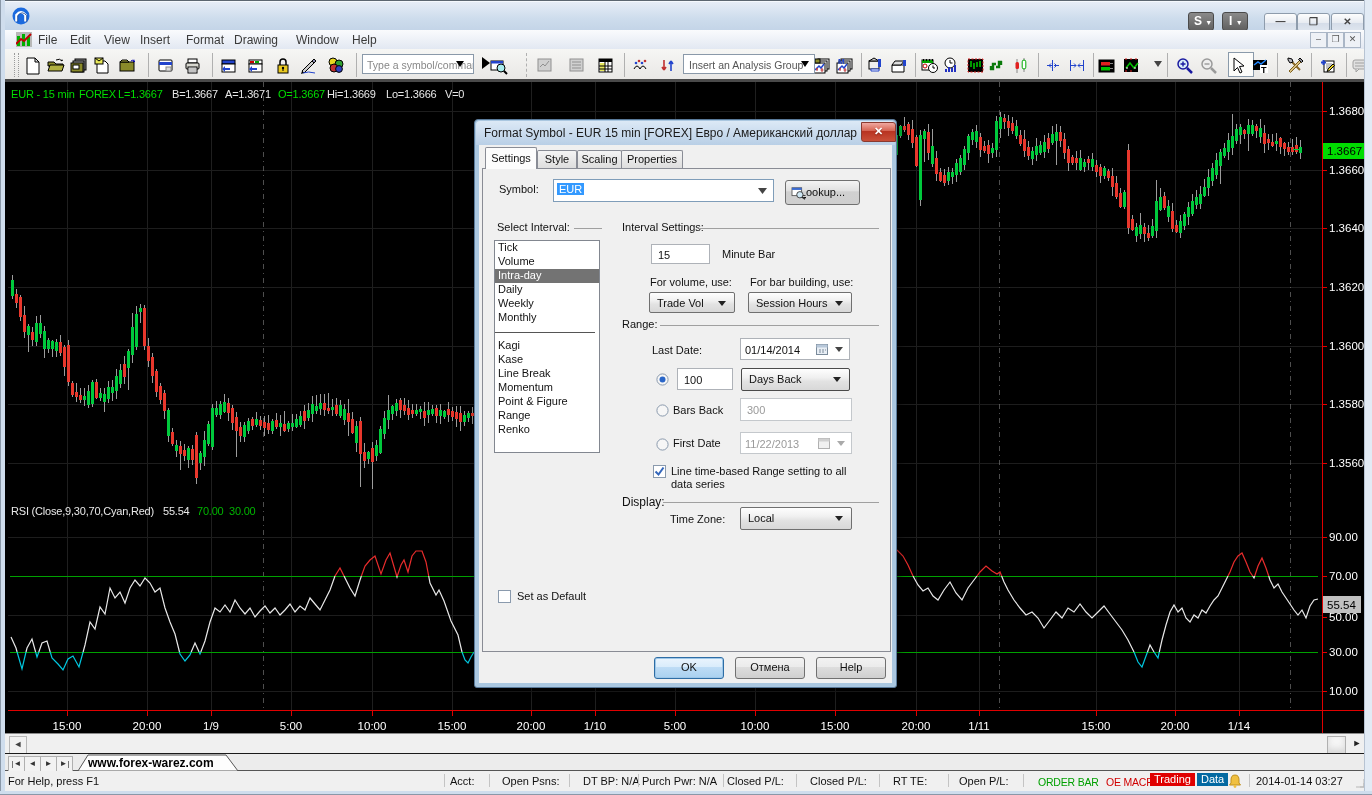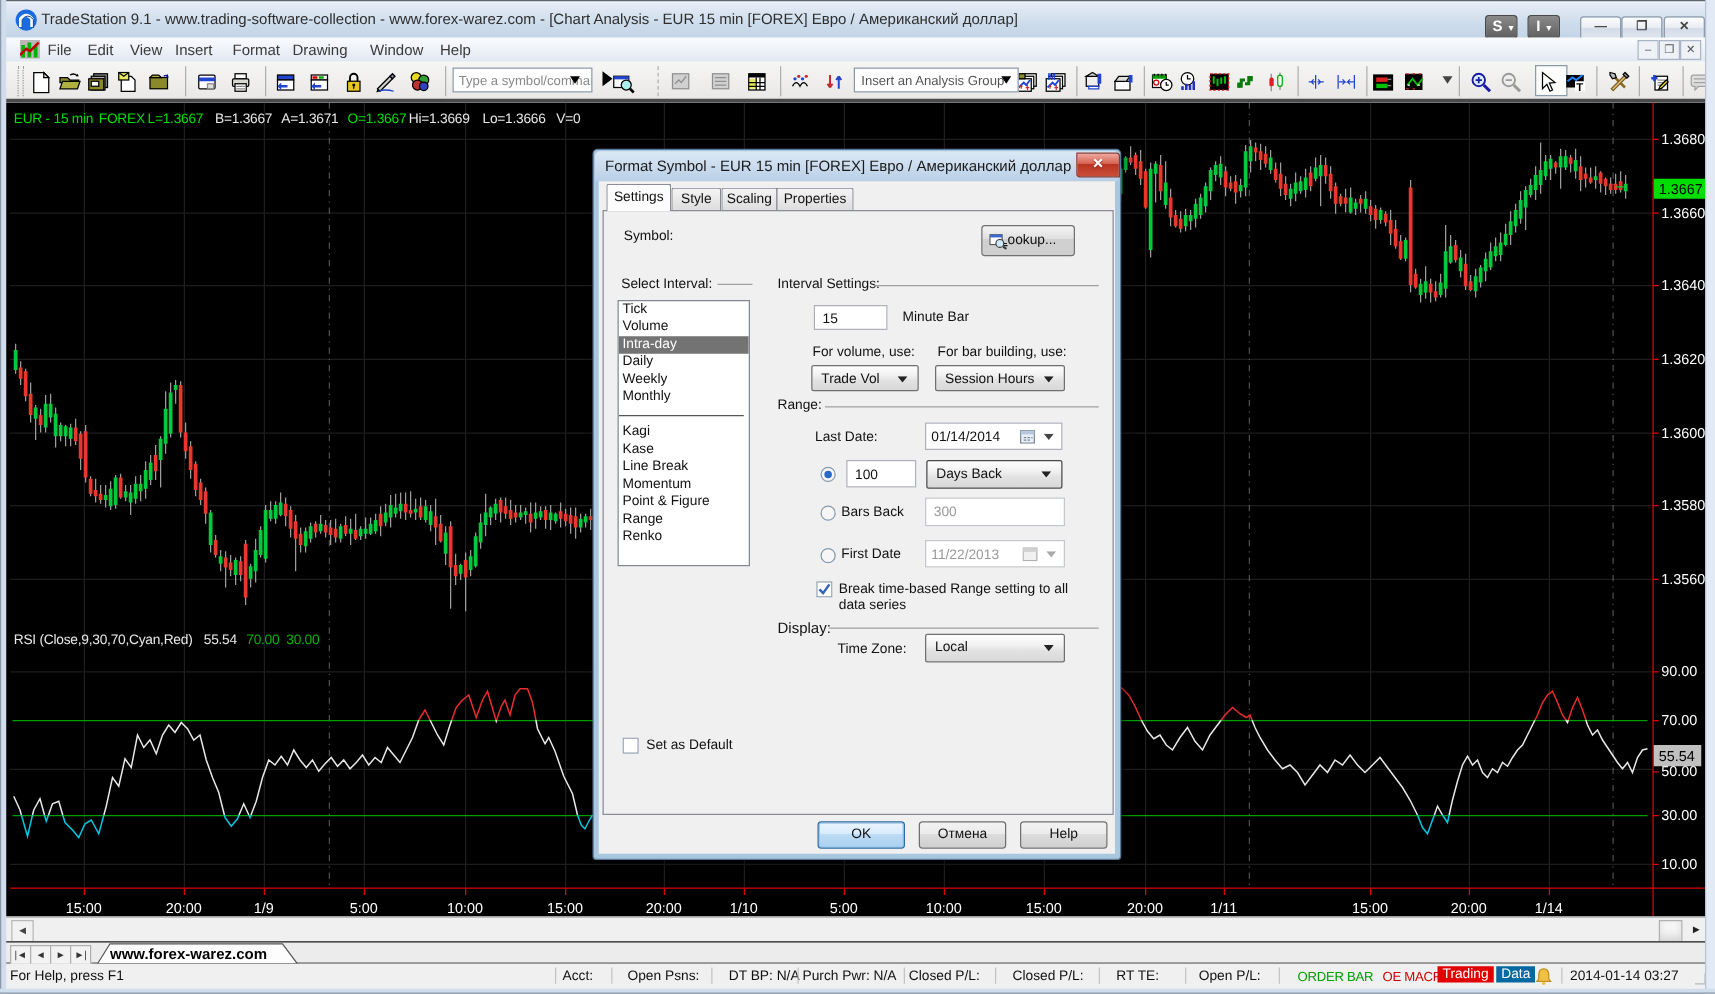--- a/index.html
+++ b/index.html
@@ -796,21 +796,20 @@
 <text x="197" y="515" font-size="11" letter-spacing="-0.2" fill="#00b400">70.00</text>
 <text x="229" y="515" font-size="11" letter-spacing="-0.2" fill="#00b400">30.00</text>
 </svg>
 
 <div style="position:absolute;left:0;top:0;width:1372px;height:30px;background:linear-gradient(#e8eef7,#cddcec 60%,#c3d4e7);border-top:1px solid #5c6670;box-shadow:inset 0 1px 0 #f5f9fd;">
  <svg width="20" height="20" style="position:absolute;left:11px;top:5px" viewBox="0 0 20 20">
   <circle cx="10" cy="10" r="8.5" fill="#1b6ade"></circle>
   <path d="M5.5 15.5 L5.5 9 Q10 3.5 14.5 9 L14.5 15.5" stroke="#fff" stroke-width="2.6" fill="none"></path>
   <path d="M5.5 15.5 L5.5 9 Q10 3.5 14.5 9 L14.5 15.5" stroke="#123f8a" stroke-width="0.8" fill="none" transform="translate(1.2,0.6)"></path>
  </svg>
- <div style="position:absolute;left:33px;top:7px;font-size:12px;color:#2e2e2e;white-space:nowrap">TradeStation&nbsp;9.1 - www.trading-software-collection - www.forex-warez.com - [Chart Analysis - EUR&nbsp;15 min [FOREX] Евро / Американский доллар]</div>
  <div style="position:absolute;left:1188px;top:11px;width:26px;height:19px;background:linear-gradient(#8a8a8a,#606060);border:1px solid #4a4a4a;border-radius:3px;color:#fff;font-weight:bold;font-size:12px;text-align:left;padding-left:5px;box-sizing:border-box;line-height:17px">S <span style="font-size:7px">▼</span></div>
  <div style="position:absolute;left:1222px;top:11px;width:26px;height:19px;background:linear-gradient(#8a8a8a,#606060);border:1px solid #4a4a4a;border-radius:3px;color:#fff;font-weight:bold;font-size:12px;text-align:left;padding-left:6px;box-sizing:border-box;line-height:17px">I <span style="font-size:7px">▼</span></div>
  <div class="wbtn" style="left:1264px">—</div>
  <div class="wbtn" style="left:1297px">❐</div>
  <div class="wbtn" style="left:1331px">✕</div>
 </div>
 
 <div style="position:absolute;left:4px;top:30px;width:1364px;height:19px;background:linear-gradient(#fafbfd,#e2e8f2);font-size:12px;color:#3a3a3a;">
  <svg width="16" height="15" style="position:absolute;left:12px;top:2px" viewBox="0 0 16 15">
    <rect x="0" y="0" width="16" height="15" fill="#b8b8b8"></rect>
@@ -1132,20 +1131,26 @@
       <span style="position:absolute;left:8px;top:5px;white-space:nowrap">Format Symbol - EUR&nbsp;15 min [FOREX] Евро / Американский доллар</span>
     </div>
 <div style="position:absolute;left:386px;top:2px;width:33px;height:18px;background:linear-gradient(#f0a8a0,#d4614f 45%,#b83321 46%,#c94f38);border:1px solid #8a3a30;border-radius:0 3px 0 3px;color:#fff;font-weight:bold;font-size:11px;text-align:center;line-height:17px;text-shadow:0 1px 1px #802010">✕</div>
 <div style="position:absolute;left:4px;top:25px;width:413px;height:538px;background:#f0f0f0;"></div>
 <div style="position:absolute;left:10px;top:27px;width:50px;height:21px;background:#fcfcfc;border:1px solid #898c95;border-bottom:none;border-radius:2px 2px 0 0;z-index:3;font-size:11px;text-align:center;line-height:20px;color:#111">Settings</div>
 <div style="position:absolute;left:62px;top:30px;width:38px;height:18px;background:linear-gradient(#f4f4f4,#dcdcdc);border:1px solid #898c95;border-bottom:none;border-radius:2px 2px 0 0;z-index:1;font-size:11px;text-align:center;line-height:17px;color:#111">Style</div>
 <div style="position:absolute;left:102px;top:30px;width:43px;height:18px;background:linear-gradient(#f4f4f4,#dcdcdc);border:1px solid #898c95;border-bottom:none;border-radius:2px 2px 0 0;z-index:1;font-size:11px;text-align:center;line-height:17px;color:#111">Scaling</div>
 <div style="position:absolute;left:146px;top:30px;width:60px;height:18px;background:linear-gradient(#f4f4f4,#dcdcdc);border:1px solid #898c95;border-bottom:none;border-radius:2px 2px 0 0;z-index:1;font-size:11px;text-align:center;line-height:17px;color:#111">Properties</div>
 <div style="position:absolute;left:7px;top:48px;width:407px;height:482px;background:#f0f0f0;border:1px solid #898c95;z-index:2"></div>
 <div style="z-index:4;position:absolute;font-size:11px;color:#111;white-space:nowrap;left:24px;top:63px">Symbol:</div>
+<div style="z-index:4;position:absolute;left:78px;top:59px;width:221px;height:23px;background:#fff;border:1px solid #7f9db9;box-sizing:border-box">
+      <span style="position:absolute;left:3px;top:3px;background:#3399ff;color:#fff;font-size:11px;padding:0 2px">EUR</span>
+      <svg width="9" height="6" style="position:absolute;right:6px;top:8px">
+        <path d="M0 0 h9 l-4.5 6 z" fill="#444"></path>
+      </svg>
+    </div>
 <div style="z-index:4;position:absolute;left:310px;top:60px;width:75px;height:25px;background:linear-gradient(#f4f4f4,#dfdfdf 45%,#d0d0d0 46%,#cfcfcf);border:1px solid #707070;border-radius:3px;box-sizing:border-box;font-size:11px;color:#111;text-align:center;line-height:22px"><svg width="16" height="14" viewBox="0 0 18 16" style="position:absolute;left:5px;top:5px">
         <rect x="1" y="2" width="11" height="9" fill="#fff" stroke="#555"></rect>
         <rect x="1" y="2" width="11" height="2.5" fill="#3a6ad0"></rect>
         <circle cx="10" cy="10" r="3.6" fill="#cfe8f5" stroke="#333"></circle>
         <line x1="13" y1="13" x2="16" y2="15" stroke="#333" stroke-width="1.8"></line>
       </svg><span style=""><u>L</u>ookup...</span></div>
 <div style="z-index:4;position:absolute;font-size:11px;color:#111;white-space:nowrap;left:22px;top:101px">Select Interval:<span style="display:inline-block;width:28px;height:1px;background:#a0a0a0;vertical-align:middle;margin-left:4px"></span></div>
 <div style="z-index:4;position:absolute;left:19px;top:120px;width:106px;height:213px;background:#fff;border:1px solid #828790;box-sizing:border-box;font-size:11px;color:#111;overflow:hidden;padding-top:0px">
       <div style="height:14px;padding-left:3px">Tick</div>
       <div style="height:14px;padding-left:3px">Volume</div>
@@ -1206,21 +1211,21 @@
 <div style="z-index:4;position:absolute;left:265px;top:312px;width:112px;height:22px;background:#fff;border:1px solid #c4c8cc;box-sizing:border-box;font-size:11px;color:#9a9a9a;padding:5px 0 0 4px">11/22/2013<svg width="13" height="12" style="position:absolute;right:20px;top:4px">
         <rect x="0.5" y="1.5" width="11" height="10" fill="#f0f0f0" stroke="#b0b0b0"></rect>
         <rect x="0.5" y="1.5" width="11" height="3" fill="#d0d0d0"></rect>
       </svg><svg width="8" height="5" style="position:absolute;right:6px;top:8px">
         <path d="M0 0 h8 l-4 5 z" fill="#aaa"></path>
       </svg></div>
 <svg width="13" height="13" style="position:absolute;left:178px;top:345px;z-index:4">
       <rect x="0.5" y="0.5" width="12" height="12" fill="#fff" stroke="#8a9aad"></rect>
       <path d="M2.5 6.5 l3 3 5 -7" stroke="#3366bb" stroke-width="2" fill="none"></path>
     </svg>
-<div style="z-index:4;position:absolute;font-size:11px;color:#111;white-space:nowrap;left:196px;top:345px">Break time-based Range setting to all</div>
+<div style="z-index:4;position:absolute;font-size:11px;color:#111;white-space:nowrap;left:196px;top:345px">Line time-based Range setting to all</div>
 <div style="z-index:4;position:absolute;font-size:11px;color:#111;white-space:nowrap;left:196px;top:358px">data series</div>
 <div style="z-index:4;position:absolute;font-size:12px;color:#111;white-space:nowrap;left:147px;top:375px">Display:</div>
 <div style="z-index:4;position:absolute;left:188px;top:382px;width:216px;height:1px;background:#a0a0a0"></div>
 <div style="z-index:4;position:absolute;font-size:11px;color:#111;white-space:nowrap;left:195px;top:393px">Time Zone:</div>
 <div style="position:absolute;left:265px;top:387px;width:112px;height:23px;background:linear-gradient(#fefefe,#f0f0f0 40%,#e2e2e2 60%,#d8d8d8);border:1px solid #707070;border-radius:2px;box-sizing:border-box;font-size:11px;color:#111;padding:4px 0 0 7px;z-index:4">Local<svg width="8" height="5" style="position:absolute;right:8px;top:8px">
         <path d="M0 0 h8 l-4 5 z" fill="#222"></path>
       </svg></div>
 <svg width="13" height="13" style="position:absolute;left:23px;top:470px;z-index:4">
       <rect x="0.5" y="0.5" width="12" height="12" fill="#fff" stroke="#8a9aad"></rect>
     </svg>

